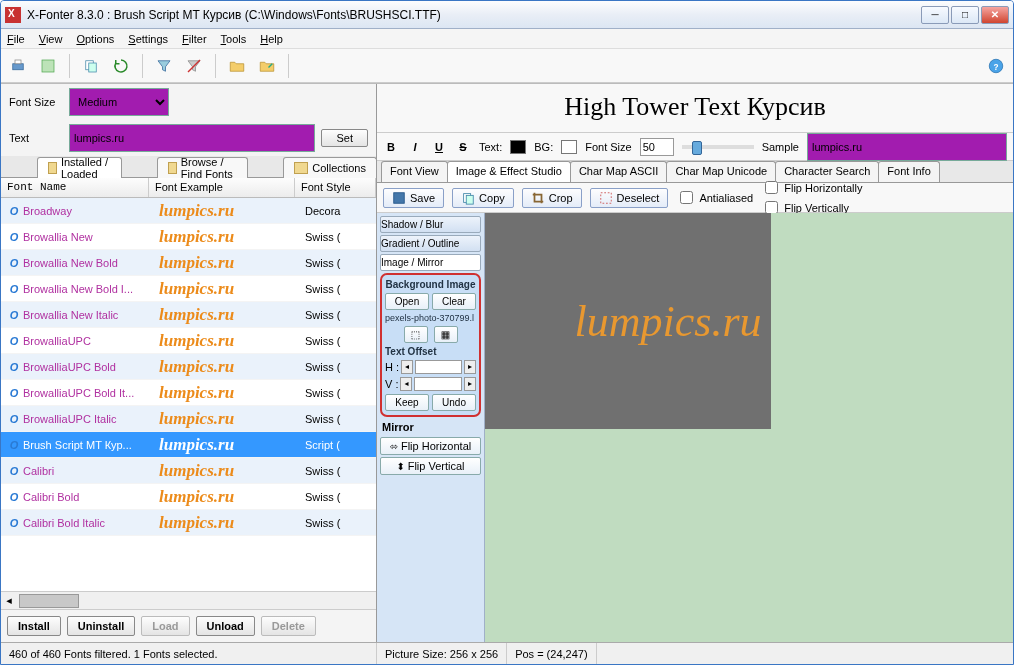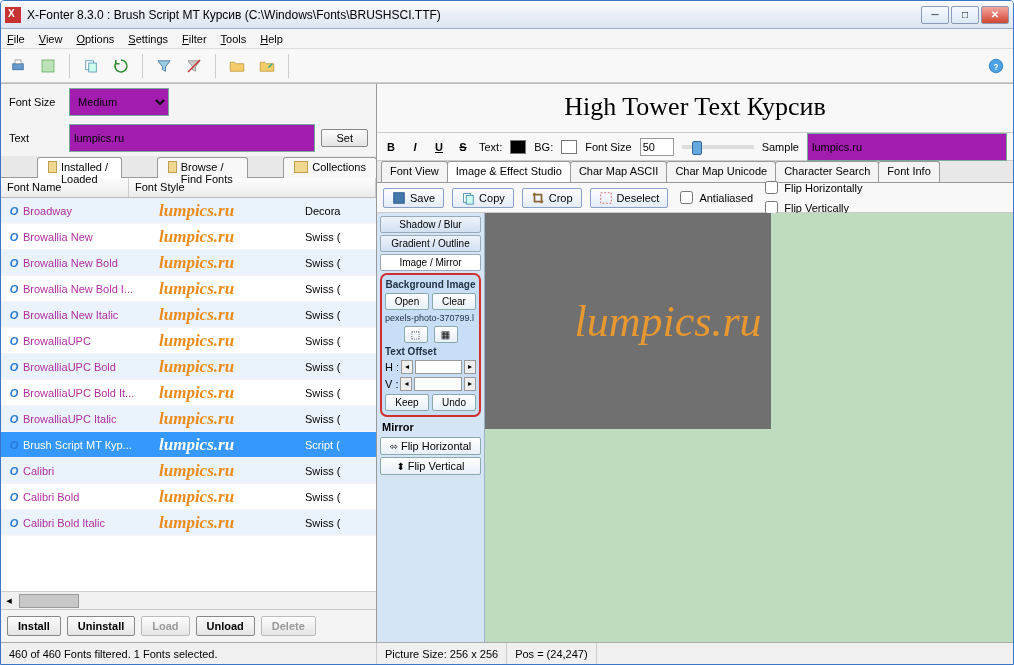--- a/index.html
+++ b/index.html
@@ -19,26 +19,26 @@
 .tbicon { width:22px; height:22px; border:1px solid transparent; border-radius:2px; display:flex; align-items:center; justify-content:center; }
 .tbicon svg { width:18px; height:18px; }
 .tsep { width:1px; height:24px; background:#ccc; margin:0 2px; }
 .content { flex:1; display:flex; border-top:1px solid #bbb; min-height:0; }
 .leftpanel { width:376px; display:flex; flex-direction:column; border-right:1px solid #999; background:#f4f4f4; }
 .row { display:flex; align-items:center; padding:4px 8px; gap:6px;}
 .lbl { width:54px; }
 select, input[type=text] { border:1px solid #7a9; background:#a21caf; height:28px; padding:4px 4px; }
 .setbtn { border:1px solid #888; background:linear-gradient(#fdfdfd,#e4e4e4); padding:2px 14px; border-radius:2px; }
 .tabrow { display:flex; height:22px; background:#e8e8e8; border-bottom:1px solid #999; }
-.tab { padding:3px 10px; border:1px solid #999; border-bottom:none; background:#f8f8f8; margin-right:-1px; display:flex; align-items:flex-start; gap:4px; position:relative; top:1px; border-radius:3px 3px 0 0;margin-left:36px;}
+.tab { padding:3px 10px; border:1px solid #999; border-bottom:none; background:#f8f8f8; margin-right:-1px; display:flex; align-items:center; gap:4px; position:relative; top:1px; border-radius:3px 3px 0 0;margin-left:36px;}
 .tab.active { background:#fff; z-index:2; }
 .tabicon { width:14px; height:12px; background:#f0d890; border:1px solid #c0a050; }
 .listhdr { display:flex; background:linear-gradient(#fdfdfd,#ececec); border-bottom:1px solid #bbb; height:20px; }
 .listhdr div { padding:3px 6px; border-right:1px solid #ccc; }
-.hname { width:128px; } .hex { width:146px; } .hstyle { flex:1; }
+.hname { width:148px;font-family:Liberation Mono, monospace; } .hex { width:146px; } .hstyle { flex:1; }
 .fontlist { flex:1; overflow-y:auto; background:#fff; }
 .frow { display:flex; align-items:center; height:26px; padding:0 4px; border-bottom:1px solid #f4f4f4; }
 .frow.odd { background:#eaf2fb; }
 .frow.sel { background:#3498ff; color:#fff; }
 .fico { width:18px; color:#2a7ad4; font-weight:bold; font-style:italic; text-align:center; }
 .fname { width:136px; color:#b030a0; white-space:nowrap; overflow:hidden; text-overflow:ellipsis;}
 .frow.sel .fname { color:#fff; }
 .fex { width:146px; font-family:'Brush Script MT','Segoe Script',cursive; font-size:17px; color:#ec8b1a; font-style:italic; font-weight:bold;}
 .frow.sel .fex { color:#fff; font-family:'Brush Script MT',cursive; }
 .fstyle { flex:1; }
@@ -57,21 +57,21 @@
 .slider::after { content:""; position:absolute; left:10px; top:-4px; width:8px; height:12px; background:#6ad; border:1px solid #369; border-radius:2px;}
 .righttabs { display:flex; height:22px; background:#e8e8e8; border-bottom:1px solid #999; padding-left:4px;}
 .rtab { padding:3px 8px; border:1px solid #999; border-bottom:none; background:#f4f4f4; margin-right:-1px; border-radius:3px 3px 0 0; white-space:nowrap;}
 .rtab.active { background:#fff; }
 .imgtools { display:flex; align-items:center; padding:4px 6px; gap:8px; border-bottom:1px solid #ccc; height:30px;}
 .ibtn { border:1px solid #8aa0c8; background:linear-gradient(#fdfdfe,#e4ecf8); padding:2px 8px; border-radius:2px; display:flex; align-items:center; gap:4px;}
 .ico { width:14px; height:14px; }
 .chk { display:flex; align-items:center; gap:3px; }
 .studiorow { flex:1; display:flex; min-height:0;}
 .sidepanel { width:108px; background:#d6e5f6; border-right:1px solid #a0b0c8; display:flex; flex-direction:column; align-items:stretch; padding:3px; gap:2px;}
-.acchdr { border:1px solid #9ab; background:linear-gradient(#edf3fb,#d2e0f2); text-align:center; padding:2px 0; border-radius:2px; font-size:10px;}
+.acchdr { border:1px solid #9ab; background:linear-gradient(#edf3fb,#d2e0f2); text-align:left; padding:2px 0; border-radius:2px; font-size:10px;}
 .accbody { border:2px solid #d03030; border-radius:7px; padding:4px 3px; background:#c8def6; display:flex; flex-direction:column; gap:3px;}
 .accbody .sect { color:#234; font-weight:bold; text-align:center; font-size:10px;}
 .minibtn { border:1px solid #8aa; background:linear-gradient(#fff,#e8f0f8); padding:2px 4px; border-radius:2px; text-align:center; font-size:10px;}
 .btnpair { display:flex; gap:3px; } .btnpair .minibtn { flex:1; }
 .filelbl { font-size:9px; color:#234; white-space:nowrap; overflow:hidden; }
 .iconpair { display:flex; gap:6px; justify-content:center; }
 .offrow { display:flex; align-items:center; gap:2px; font-size:10px;}
 .arrow { width:12px; height:14px; border:1px solid #999; background:#eee; text-align:center; font-size:8px; line-height:12px;}
 .canvas { flex:1; background:#c0dcc0; position:relative; overflow:hidden; }
 .canvas-img { position:absolute; left:0; top:0; width:286px; height:216px; background:#707070; display:flex; align-items:center; justify-content:center;}
@@ -183,20 +183,21 @@
             <span class="tabicon"></span>
             <span>Browse / Find Fonts</span>
           </div>
         <div class="tab">
             <span class="tabicon"></span>
             <span>Collections</span>
           </div>
       </div>
       <div class="listhdr">
         <div class="hname">Font Name</div>
+        <div class="hex">Font Example</div>
         <div class="hstyle">Font Style</div>
       </div>
       <div class="fontlist" id="fontlist">
           <div class="frow odd">
             <span class="fico">O</span>
             <span class="fname">Broadway</span>
             <span class="fex">lumpics.ru</span>
             <span class="fstyle">Decora</span>
           </div>
           <div class="frow">

